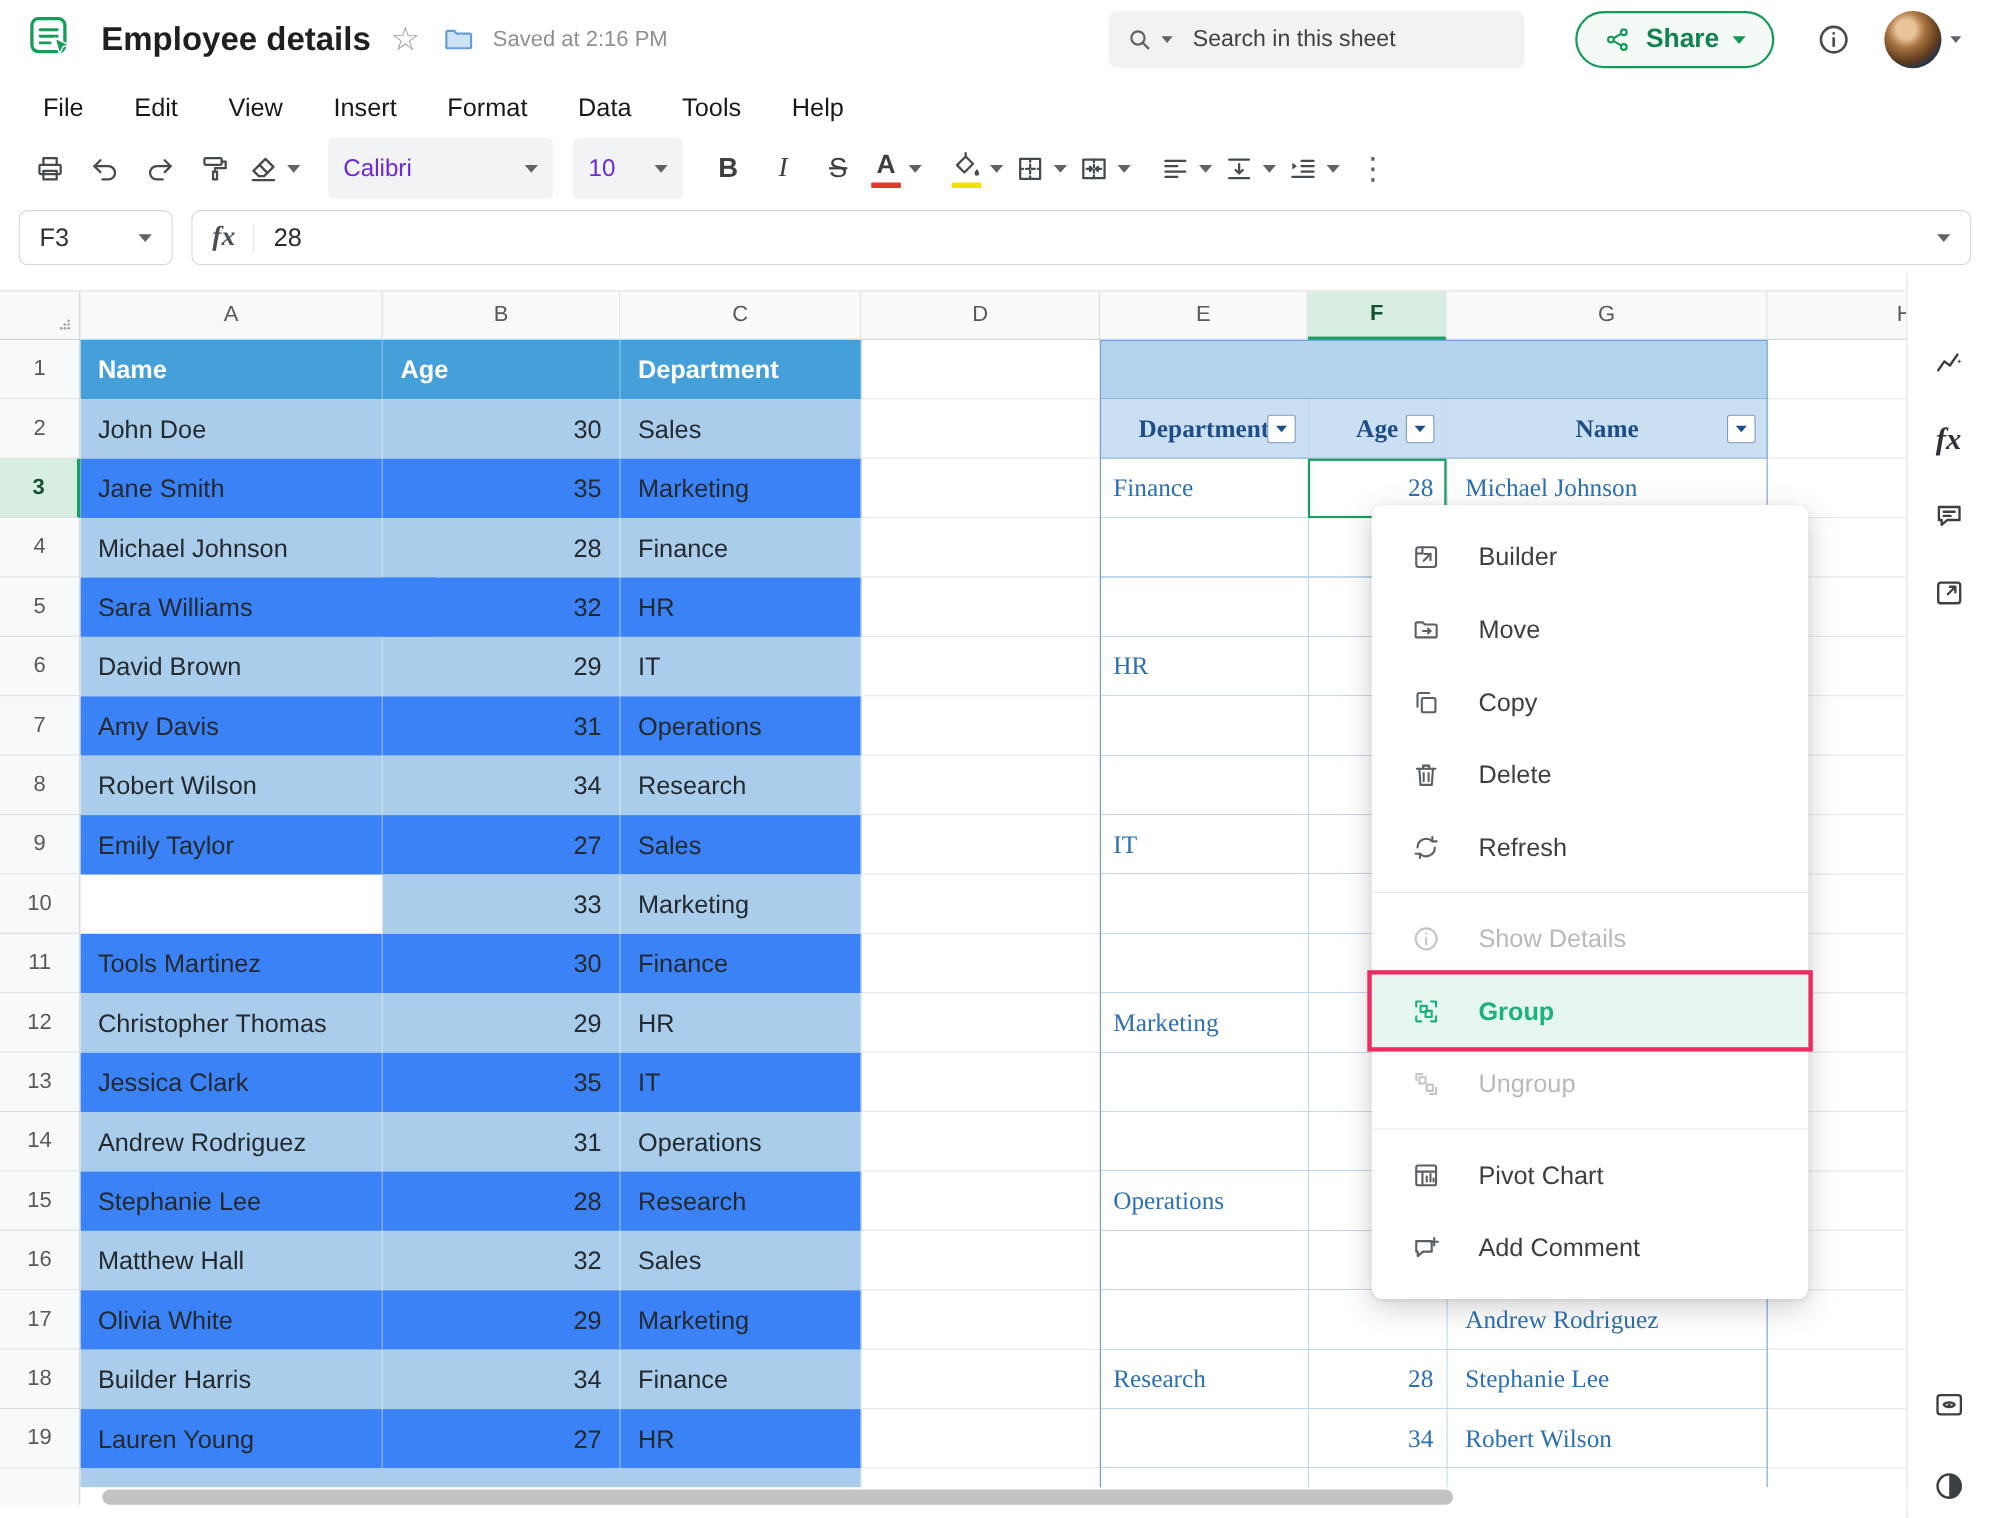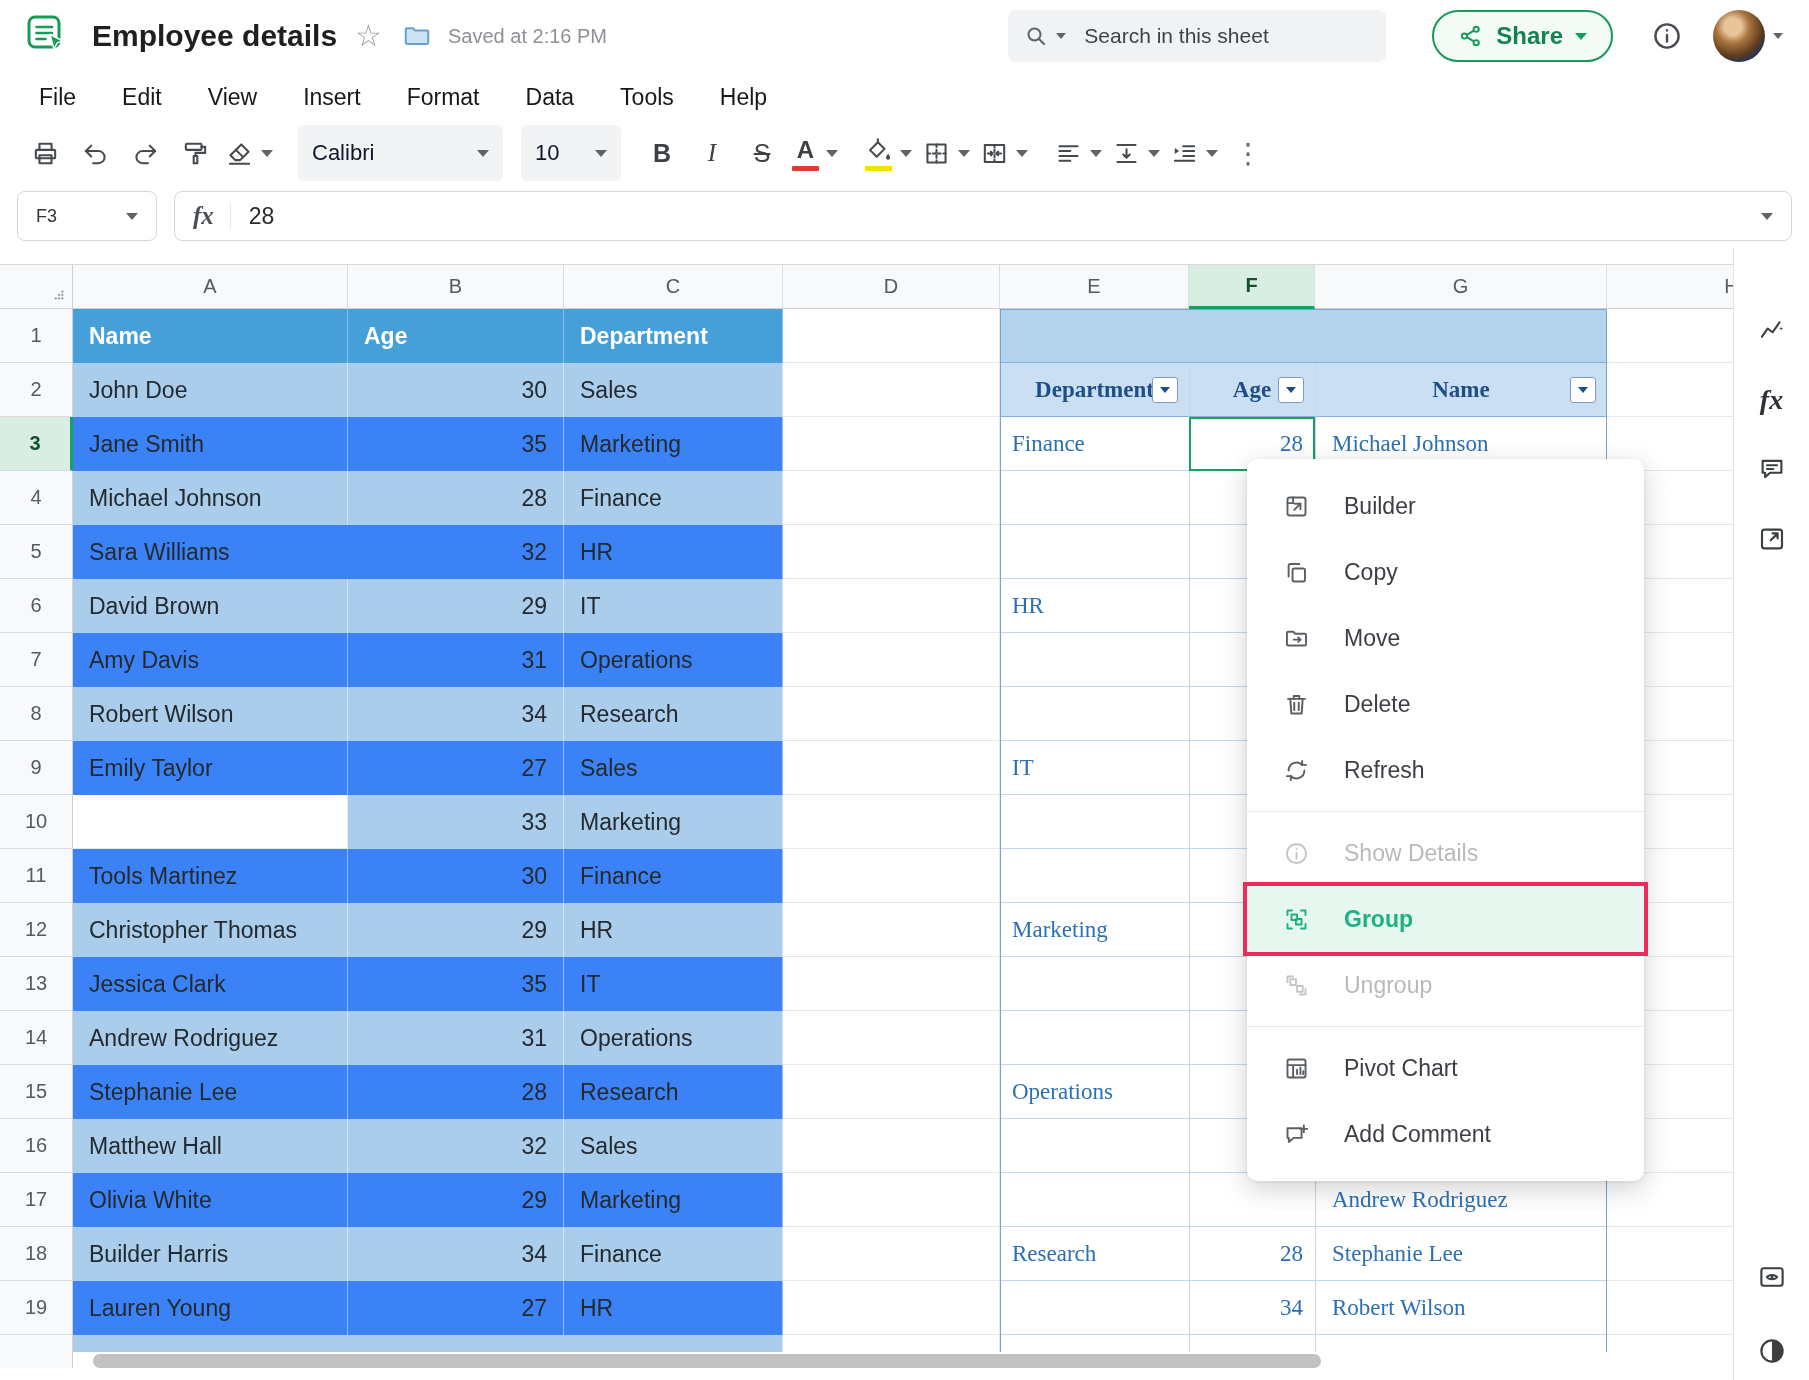--- a/index.html
+++ b/index.html
@@ -39,31 +39,31 @@
 
 .toolbar{position:absolute;top:122px;left:0;width:100%;height:62px;display:flex;align-items:center;padding-left:20px}
 .tbi{display:flex;align-items:center;justify-content:center;min-width:50px;height:48px;color:#454a4f;gap:7px;padding:0 5px}
 .tbi svg{width:29px;height:29px}
 .tb-text{font-size:25px;color:#3c4043}
 [data-name=bold-button] .tb-text{font-weight:700}
 [data-name=italic-button] .tb-text{font-style:italic;font-family:"Liberation Serif",serif}
 [data-name=strikethrough-button] .tb-text{text-decoration:line-through}
 [data-name=font-color-button] .tb-text{font-weight:700;font-size:24px}
 [data-name=more-options-button] .tb-text{font-size:28px;color:#5f6368}
-.tb-select{height:56px;background:#f1f3f4;border-radius:6px;display:flex;align-items:center;justify-content:space-between;padding:18px 14px;font-size:22px;color:#0f172a}
+.tb-select{height:56px;background:#f1f3f4;border-radius:6px;display:flex;align-items:center;justify-content:space-between;padding:18px 14px;font-size:22px;color:#6d28d9}
 [data-name=font-family-select]{width:205px;margin-left:20px}
 [data-name=font-size-select]{width:100px;margin:0 16px 0 18px}
 [data-name=fill-color-button]{margin-left:16px}
 [data-name=horizontal-align-button]{margin-left:16px}
 .tb-stack{display:flex;flex-direction:column;align-items:center;gap:2px}
 .u-bar{width:27px;height:5px;border-radius:1px}
 
 
 .formulabar{position:absolute;top:184px;left:0;width:100%;height:64px}
-.cellref{position:absolute;left:17px;top:7px;width:140px;height:50px;border:1px solid #d5d7da;border-radius:8px;display:flex;align-items:center;justify-content:space-between;padding:0 18px;font-size:18px;color:#333}
+.cellref{position:absolute;left:17px;top:7px;width:140px;height:50px;border:1px solid #d5d7da;border-radius:8px;display:flex;align-items:center;justify-content:space-between;padding:0 18px;font-size:23px;color:#333}
 .fbox{position:absolute;left:174px;top:7px;width:1618px;height:50px;border:1px solid #d5d7da;border-radius:8px;display:flex;align-items:center;padding:0 18px;font-size:23px;color:#2b2b2b}
 .fx{font-family:"Liberation Serif",serif;font-style:italic;font-weight:700;font-size:25px;color:#4a4f55}
 .fdiv{width:1px;height:26px;background:#e5e5e5;margin:0 18px 0 16px}
 .fright{margin-left:auto}
 
 
 .grid{position:absolute;left:0;top:264px;width:1733px;height:1104px;overflow:hidden;background:#fff;border-top:1px solid #d9d9d9}
 .gl-v{position:absolute;top:44px;bottom:0;width:1px;background:#e7e7e7}
 .gl-h{position:absolute;left:73px;right:0;height:1px;background:#e7e7e7}
 .colhdr{position:absolute;top:0;height:44px;background:#f8f9fa;border-right:1px solid #dadcdf;border-bottom:1px solid #cfd1d4;display:flex;align-items:center;justify-content:center;font-size:20px;color:#56595e}
@@ -534,38 +534,38 @@
         <span class="mi-ic" data-name="builder-icon">
           <svg viewBox="0 0 24 24" fill="none" stroke="currentColor" stroke-width="1.7" stroke-linecap="round" stroke-linejoin="round">
             <rect x="4" y="4" width="16" height="16" rx="2"></rect>
             <path d="M9 4v5H4"></path>
             <path d="M10.5 9.5h5v5"></path>
             <path d="M15.5 9.5 10 15"></path>
           </svg>
         </span>
         <span class="mi-lb" data-name="menu-item-label">Builder</span>
       </div>
-      <div class="mi" data-name="menu-item-copy">
-        <span class="mi-ic" data-name="copy-icon">
-          <svg viewBox="0 0 24 24" fill="none" stroke="currentColor" stroke-width="1.7" stroke-linecap="round" stroke-linejoin="round">
-            <rect x="8.5" y="8.5" width="11" height="11.5" rx="1.5"></rect>
-            <path d="M5 15.5V6a1.5 1.5 0 0 1 1.5-1.5h8"></path>
-          </svg>
-        </span>
-        <span class="mi-lb" data-name="menu-item-label">Copy</span>
-      </div>
       <div class="mi" data-name="menu-item-move">
         <span class="mi-ic" data-name="move-icon">
           <svg viewBox="0 0 24 24" fill="none" stroke="currentColor" stroke-width="1.7" stroke-linecap="round" stroke-linejoin="round">
             <path d="M3.5 7.2c0-.7.5-1.2 1.2-1.2h4.4l1.8 1.8h8.4c.7 0 1.2.5 1.2 1.2v8c0 .7-.5 1.2-1.2 1.2H4.7c-.7 0-1.2-.5-1.2-1.2z"></path>
             <path d="M9.5 13h6"></path>
             <path d="M13.5 11l2 2-2 2"></path>
           </svg>
         </span>
         <span class="mi-lb" data-name="menu-item-label">Move</span>
+      </div>
+      <div class="mi" data-name="menu-item-copy">
+        <span class="mi-ic" data-name="copy-icon">
+          <svg viewBox="0 0 24 24" fill="none" stroke="currentColor" stroke-width="1.7" stroke-linecap="round" stroke-linejoin="round">
+            <rect x="8.5" y="8.5" width="11" height="11.5" rx="1.5"></rect>
+            <path d="M5 15.5V6a1.5 1.5 0 0 1 1.5-1.5h8"></path>
+          </svg>
+        </span>
+        <span class="mi-lb" data-name="menu-item-label">Copy</span>
       </div>
       <div class="mi" data-name="menu-item-delete">
         <span class="mi-ic" data-name="delete-icon">
           <svg viewBox="0 0 24 24" fill="none" stroke="currentColor" stroke-width="1.7" stroke-linecap="round" stroke-linejoin="round">
             <path d="M4.5 7h15"></path>
             <path d="M9.5 7V4.5h5V7"></path>
             <path d="M6.5 7l.9 13h9.2l.9-13"></path>
             <path d="M10 10.5v6.5M14 10.5v6.5"></path>
           </svg>
         </span>

